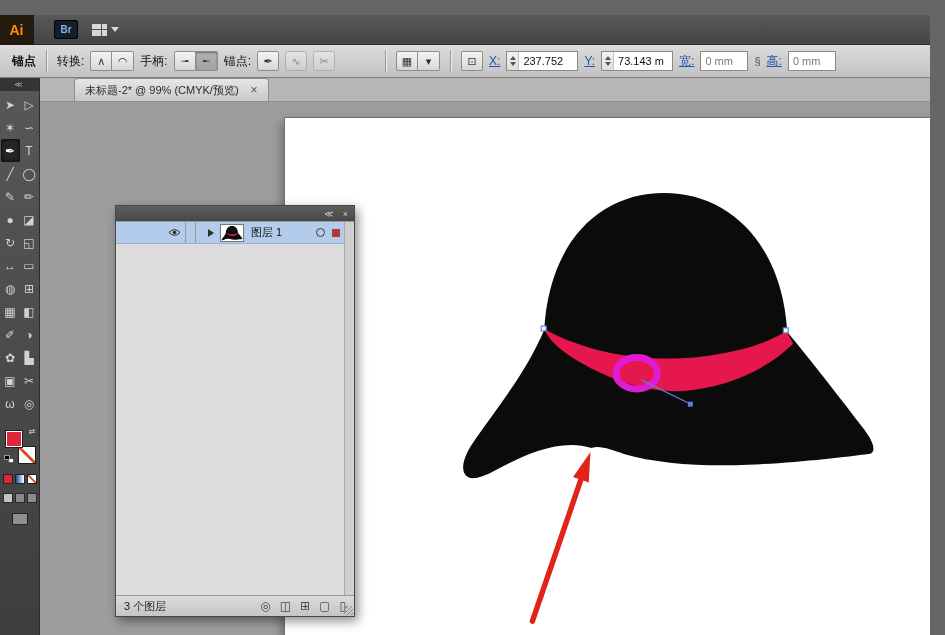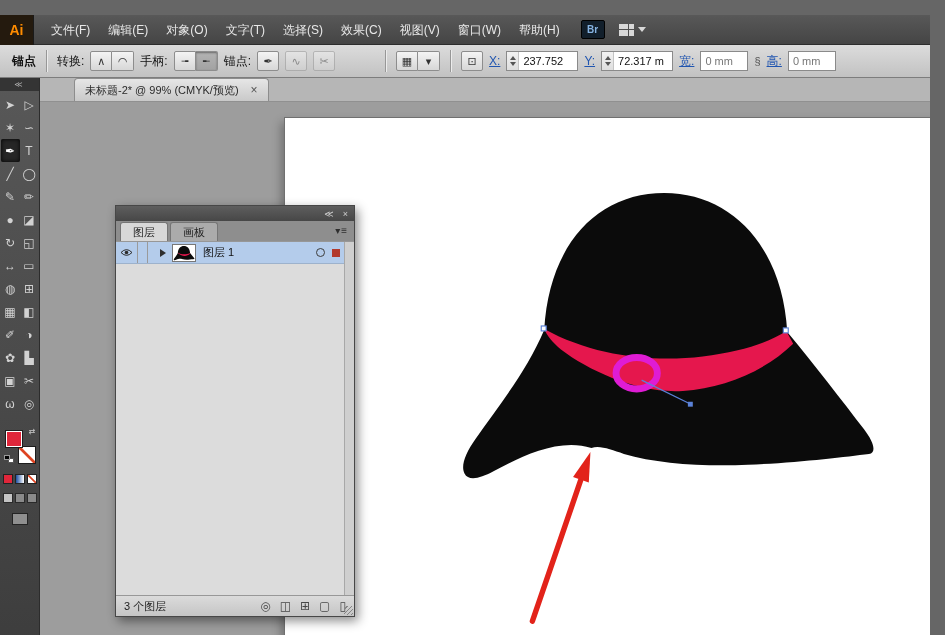--- a/index.html
+++ b/index.html
@@ -102,21 +102,21 @@
   .lp-titlebar{ height:15px; background:linear-gradient(#5e5e5e,#474747);
     display:flex; align-items:center; justify-content:flex-end; gap:9px; padding:0 6px;
     color:#cfcfcf; font-size:9px; }
   .lp-tabs{ height:20px; background:#8e8e8e; display:flex; align-items:flex-end; padding-left:4px; position:relative; }
   .lp-tab{ height:19px; padding:0 12px; display:flex; align-items:center; font-size:11px; color:#1f1f1f;
     background:#ababab; border:1px solid #757575; border-bottom:none; border-radius:3px 3px 0 0; margin-right:2px; }
   .lp-tab.active{ background:#d8d8d8; }
   .lp-menu{ position:absolute; right:6px; top:4px; color:#2e2e2e; font-size:10px; letter-spacing:1px; }
   .lp-content{ flex:1; background:#dcdcdc; border-top:1px solid #979797; position:relative; }
   .layer-row{ height:22px; background:#b4cceb; border-bottom:1px solid #9db2cc;
-    display:flex; align-items:center; }
+    display:flex; align-items:center;padding-left:48px; }
   .eye-cell{ width:22px; height:100%; border-right:1px solid #9a9a9a;
     display:flex; align-items:center; justify-content:center; }
   .lock-cell{ width:10px; height:100%; border-right:1px solid #9a9a9a; }
   .expand-arrow{ width:0; height:0; border-top:4px solid transparent; border-bottom:4px solid transparent;
     border-left:6px solid #2e2e2e; margin-left:12px; }
   .layer-thumb{ width:24px; height:18px; background:#fff; border:1px solid #777; margin-left:6px;
     display:flex; align-items:center; justify-content:center; overflow:hidden; }
   .layer-name{ margin-left:7px; font-size:11px; color:#101010; flex:1; }
   .target-ring{ width:9px; height:9px; border:1px solid #3d3d3d; border-radius:50%; margin-right:7px; }
   .sel-chip{ width:8px; height:8px; background:#b23a2e; margin-right:14px; }
@@ -130,31 +130,20 @@
   .lp-grip{ position:absolute; right:1px; bottom:1px; width:9px; height:9px;
     background:repeating-linear-gradient(135deg,transparent 0 2px,#858585 2px 3px); }
 </style>
 </head>
 <body>
 
 <div class="app">
 
   <div class="menu-bar">
     <div class="ai-logo">Ai</div>
-    <div class="menu-items">
-        <span class="menu-item">文件(F)</span>
-        <span class="menu-item">编辑(E)</span>
-        <span class="menu-item">对象(O)</span>
-        <span class="menu-item">文字(T)</span>
-        <span class="menu-item">选择(S)</span>
-        <span class="menu-item">效果(C)</span>
-        <span class="menu-item">视图(V)</span>
-        <span class="menu-item">窗口(W)</span>
-        <span class="menu-item">帮助(H)</span>
-      </div>
     <div class="br-badge">Br</div>
     <div class="ws-switcher">
       <span class="ws-grid">
           <i></i>
           <i></i>
           <i></i>
           <i></i>
         </span>
       <span class="caret-down"></span>
     </div>
@@ -192,21 +181,21 @@
           <i class="down"></i>
         </span>
       <span class="cb-value w58">237.752</span>
     </span>
     <span class="cb-label blue">Y:</span>
     <span class="cb-field">
       <span class="spin">
           <i class="up"></i>
           <i class="down"></i>
         </span>
-      <span class="cb-value w58">72.317 m</span>
+      <span class="cb-value w58">73.143 m</span>
     </span>
     <span class="cb-label blue">宽:</span>
     <span class="cb-field">
       <span class="cb-value w46 dim">0 mm</span>
     </span>
     <span style="color:#555;font-size:11px;">§</span>
     <span class="cb-label blue">高:</span>
     <span class="cb-field">
       <span class="cb-value w46 dim">0 mm</span>
     </span>
@@ -287,25 +276,20 @@
     <rect x="796" y="318" width="5" height="5" fill="#ffffff" stroke-width="1.2" stroke="#5b82d8"></rect>
     <line x1="541" y1="616" x2="590" y2="473" stroke-width="5.5" stroke-linecap="round" stroke="#e2231a"></line>
     <polygon points="600,444 598.3,475.1 582.3,469.5" fill="#e2231a"></polygon>
   </svg>
 
   <div class="layers-panel">
     <div class="lp-titlebar">
       <span>≪</span>
       <span>×</span>
     </div>
-    <div class="lp-tabs">
-      <div class="lp-tab active">图层</div>
-      <div class="lp-tab">画板</div>
-      <span class="lp-menu">▾≡</span>
-    </div>
     <div class="lp-content">
       <div class="layer-row">
         <span class="eye-cell">
           <svg width="13" height="9" viewBox="0 0 13 9">
             <path d="M1 4.5 Q6.5 -1.2 12 4.5 Q6.5 10.2 1 4.5 Z" fill="none" stroke="#2c2c2c" stroke-width="1"></path>
             <circle cx="6.5" cy="4.5" r="1.8" fill="#2c2c2c"></circle>
           </svg>
         </span>
         <span class="lock-cell"></span>
         <span class="expand-arrow"></span>

